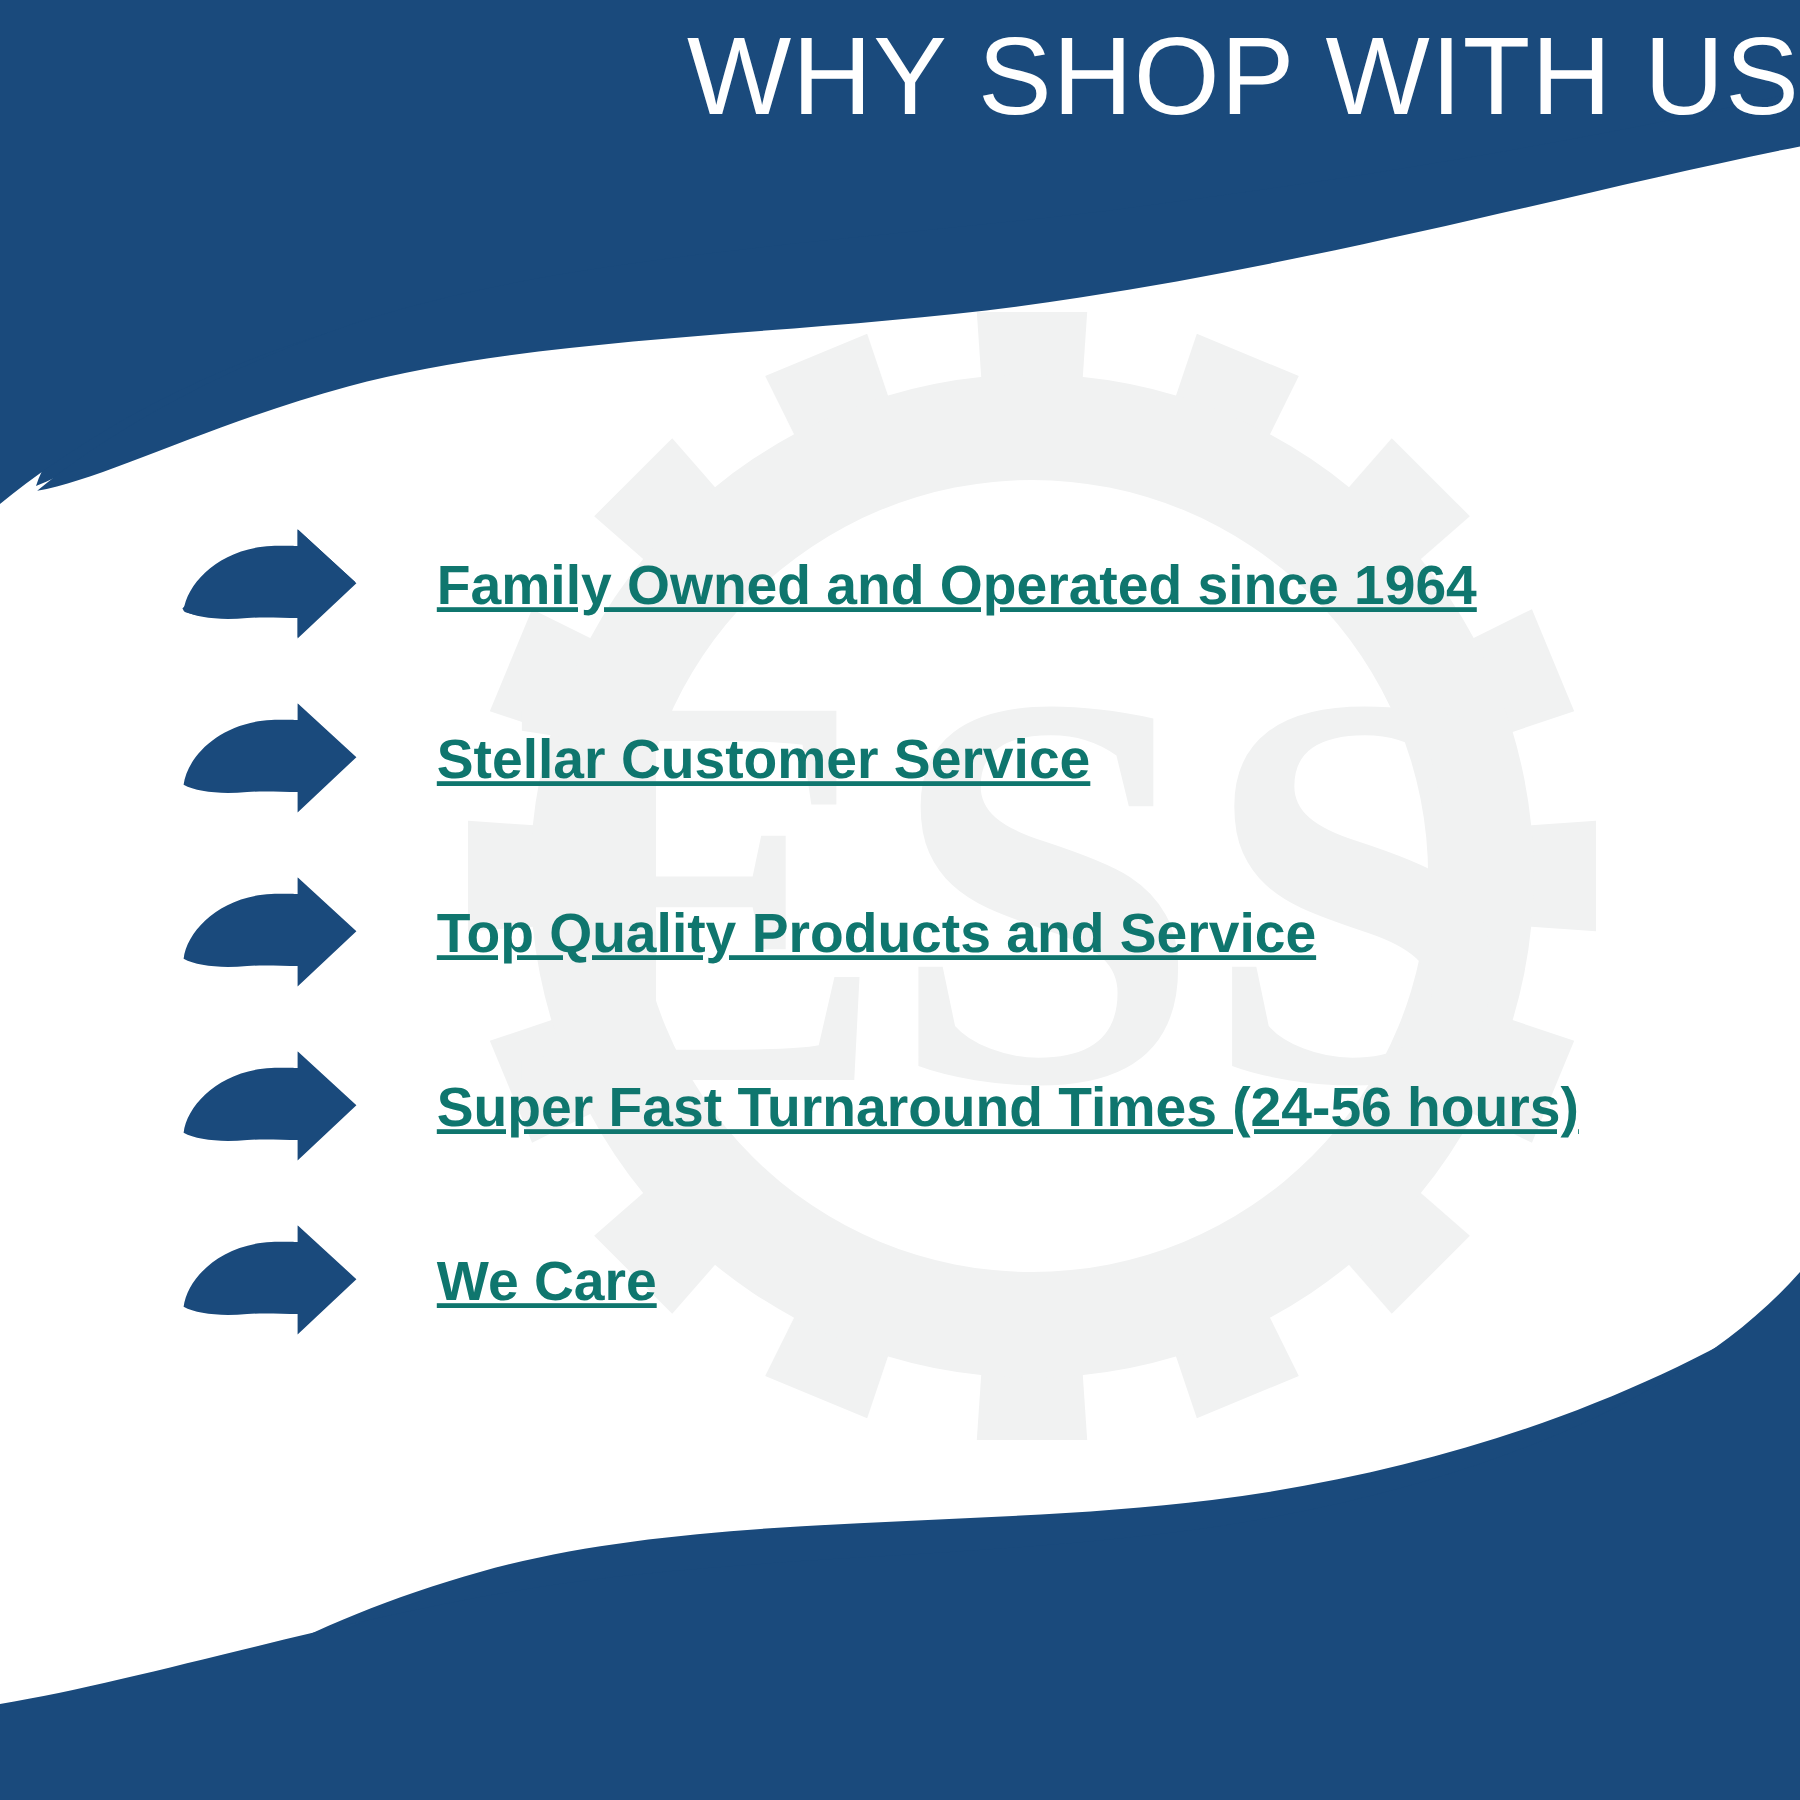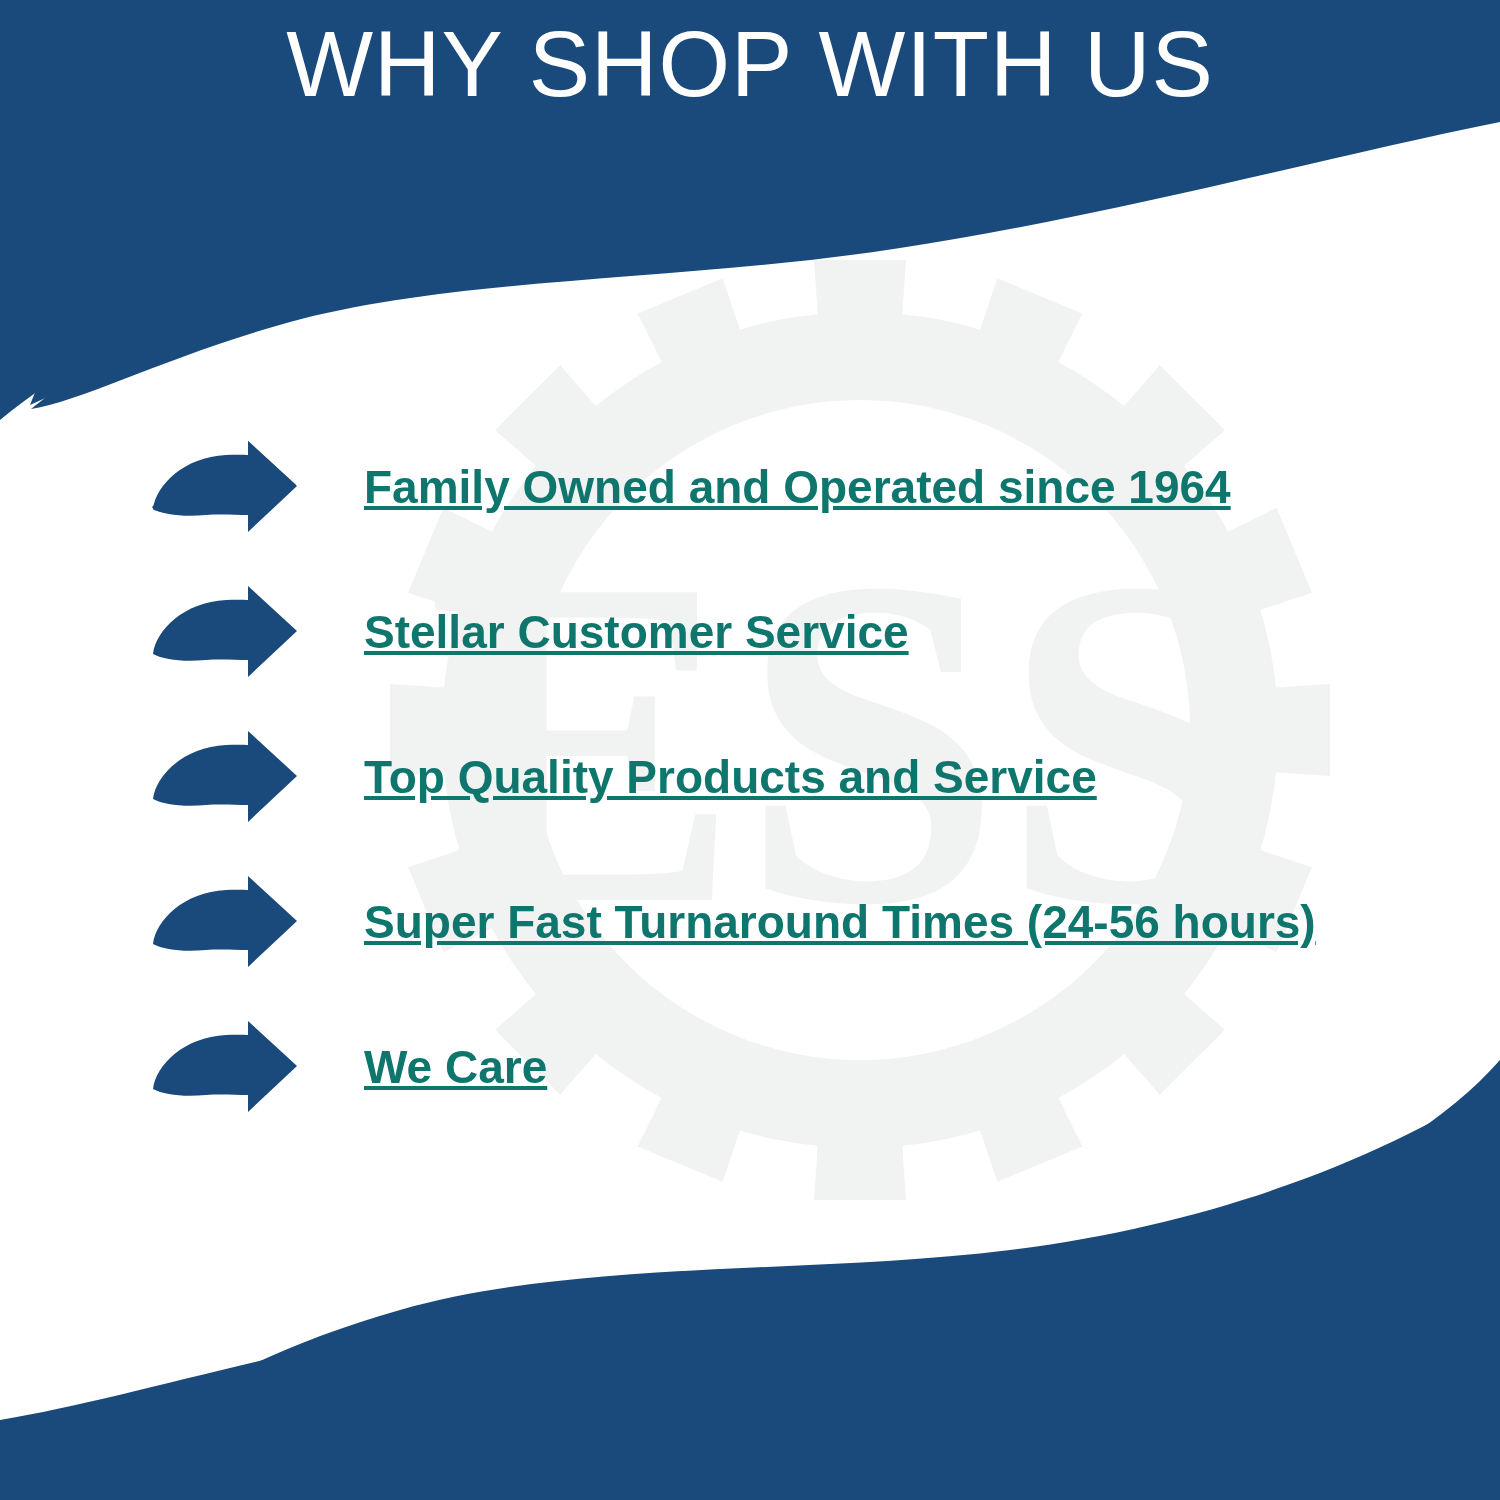--- a/index.html
+++ b/index.html
@@ -28,21 +28,21 @@
   .watermark-layer { z-index: 1; }
   .wave-layer      { z-index: 2; }
 
   
   .header-title {
     position: absolute;
     z-index: 3;
     left: 0;
     top: 18px;
     width: 1500px;
-    text-align: center;
+    text-align: right;
     color: #ffffff;
     font-size: 92px;
     line-height: 1.0;
     font-weight: 400;
     letter-spacing: 1px;
     white-space: nowrap;
   }
 
   
   .benefit-list {

